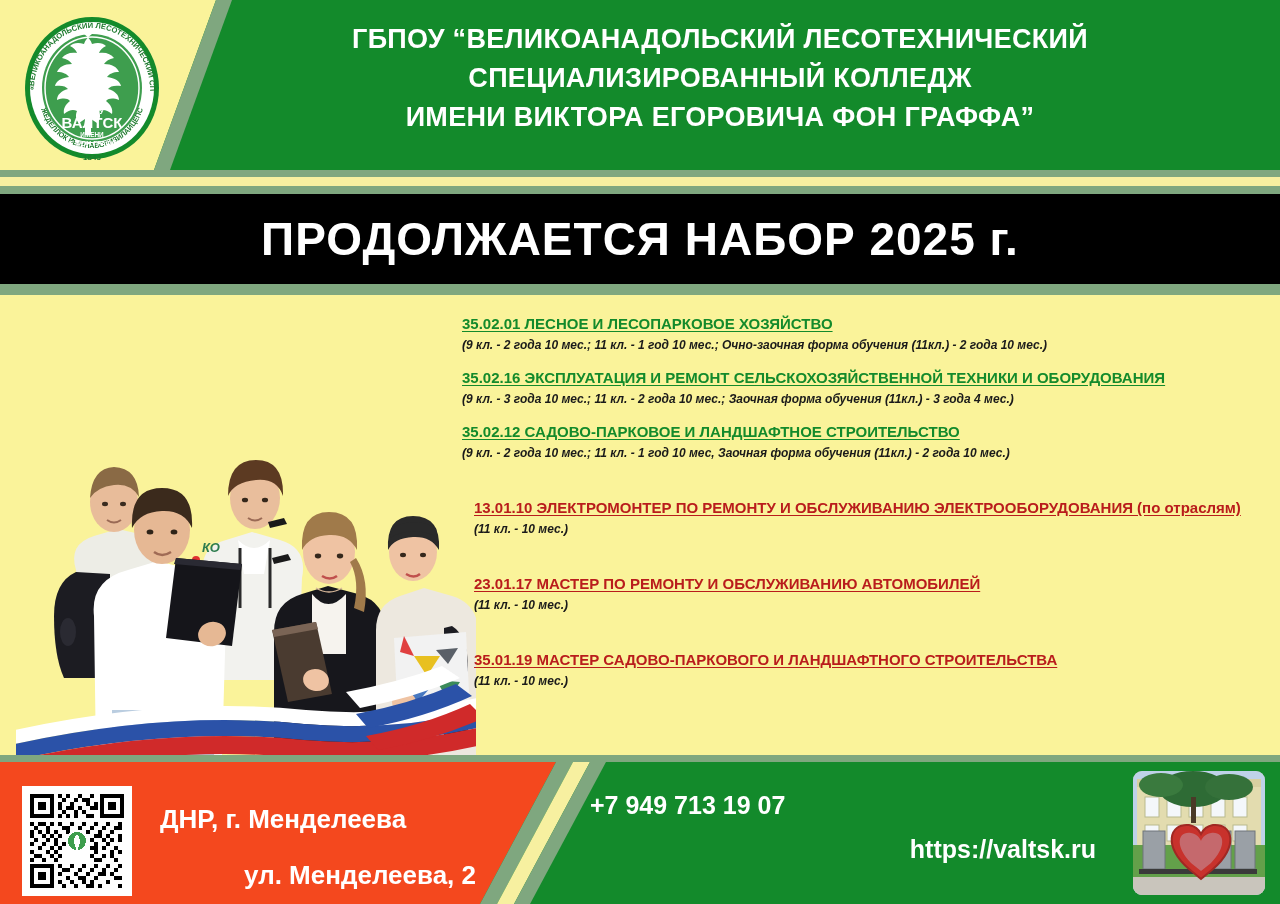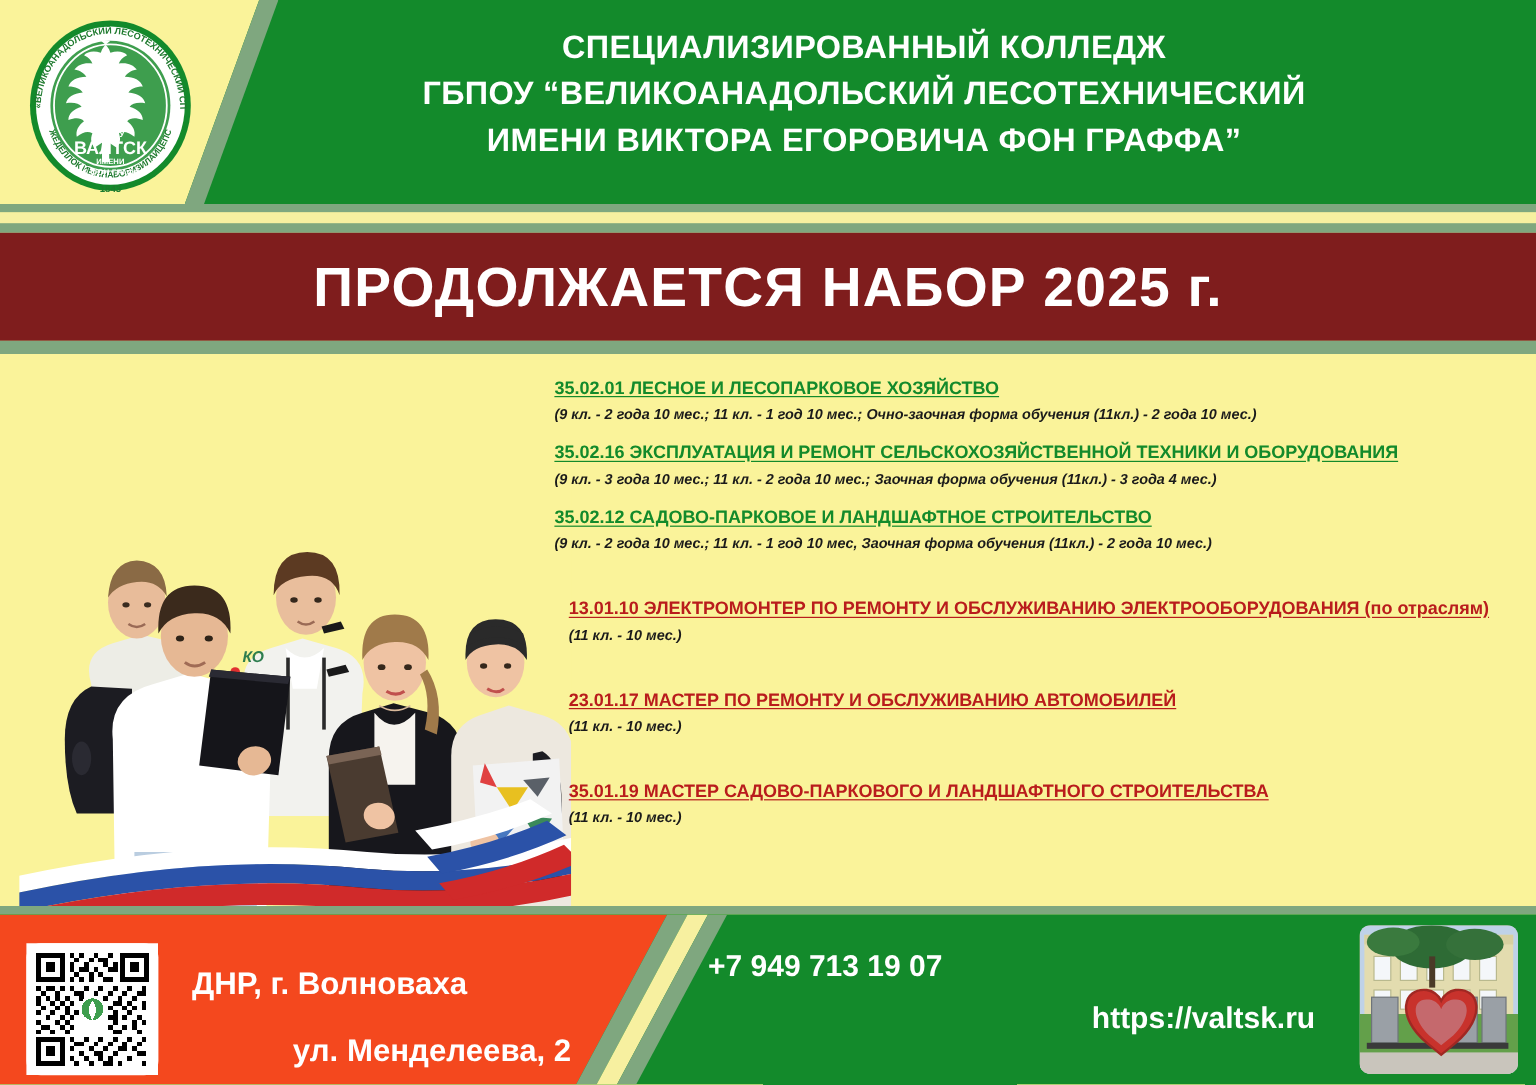--- a/index.html
+++ b/index.html
@@ -36,21 +36,21 @@
   .logo{position:absolute;left:16px;top:12px;width:152px;height:150px;}
   .logo svg{display:block;width:152px;height:150px;}
 
   
   .band{position:absolute;left:0;width:1280px;}
   .band-a{top:170px;height:7px;background:#7FA77F;}
   .band-b{top:177px;height:9px;background:#F7F0A0;}
   .band-c{top:186px;height:8px;background:#7FA77F;}
 
   
-  .banner{position:absolute;left:0;top:194px;width:1280px;height:90px;background:#7f1d1d;}
+  .banner{position:absolute;left:0;top:194px;width:1280px;height:90px;background:#000000;}
   .banner-text{
     position:absolute;left:0;top:0;width:1280px;height:90px;
     display:flex;align-items:center;justify-content:center;
     color:#FFFFFF;font-weight:bold;font-size:46px;letter-spacing:1px;
     white-space:nowrap;
   }
   .band-d{top:284px;height:11px;background:#7FA77F;}
 
   
   .body-area{position:absolute;left:0;top:295px;width:1280px;height:460px;background:#FAF39A;}
@@ -163,22 +163,22 @@
         </g>
         <text x="76" y="102" text-anchor="middle" font-family="Liberation Sans, sans-serif" font-size="7" font-weight="bold" fill="#FFFFFF">ГБПОУ</text>
         <text x="76" y="116" text-anchor="middle" font-family="Liberation Sans, sans-serif" font-size="15" font-weight="bold" fill="#FFFFFF">ВАЛТСК</text>
         <text x="76" y="125" text-anchor="middle" font-family="Liberation Sans, sans-serif" font-size="6.4" font-weight="bold" fill="#FFFFFF">ИМЕНИ</text>
         <text x="76" y="134" text-anchor="middle" font-family="Liberation Sans, sans-serif" font-size="6.8" font-weight="bold" fill="#FFFFFF">В.Е.ФОН ГРАФФА</text>
         <text x="76" y="148" text-anchor="middle" font-family="Liberation Sans, sans-serif" font-size="8" font-weight="bold" fill="#1E7A2E">1843</text>
       </svg>
     </div>
 
     <div class="header-title">
+      <div>ГБПОУ “ВЕЛИКОАНАДОЛЬСКИЙ ЛЕСОТЕХНИЧЕСКИЙ</div>
       <div>СПЕЦИАЛИЗИРОВАННЫЙ КОЛЛЕДЖ</div>
-      <div>ГБПОУ “ВЕЛИКОАНАДОЛЬСКИЙ ЛЕСОТЕХНИЧЕСКИЙ</div>
       <div>ИМЕНИ ВИКТОРА ЕГОРОВИЧА ФОН ГРАФФА”</div>
     </div>
   </div>
 
   <div class="band band-a"></div>
   <div class="band band-b"></div>
   <div class="band band-c"></div>
 
   <div class="banner">
     <div class="banner-text">ПРОДОЛЖАЕТСЯ НАБОР  2025 г.</div>
@@ -459,21 +459,21 @@
             <rect x="96" y="98" width="4" height="4"></rect>
         </g>
 
         <circle cx="55" cy="55" r="11" fill="#FFFFFF"></circle>
         <circle cx="55" cy="55" r="9" fill="#3E9E4E"></circle>
         <path d="M55 48 c-3 3 -4 8 -2 12 l2 5 l2 -5 c2 -4 1 -9 -2 -12 z" fill="#FFFFFF"></path>
       </svg>
     </div>
 
     <div class="addr">
-      <span class="l1">ДНР, г. Волноваха</span>
+      <span class="l1">ДНР, г. Менделеева</span>
       <span class="l2">ул. Менделеева, 2</span>
     </div>
 
     <div class="contacts">
       <span class="c1">+7 949 713 19 07</span>
       <span class="c3">https://valtsk.ru</span>
     </div>
   </div>
 
   <div class="footer-photo">

